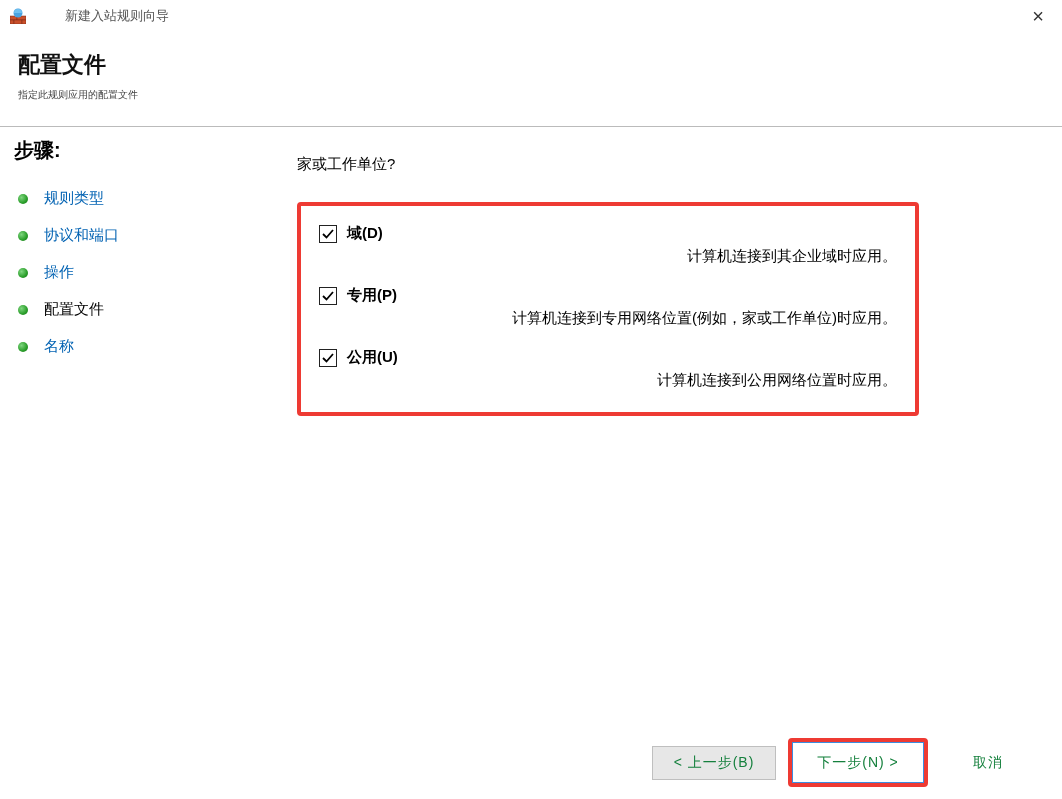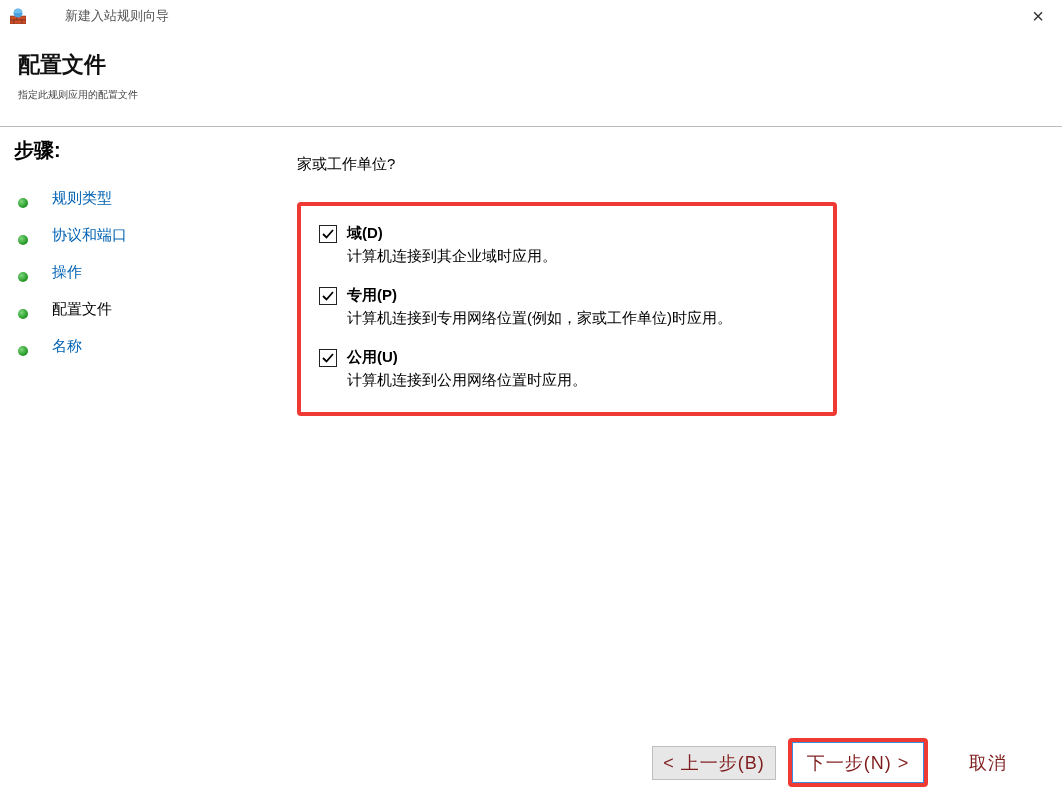--- a/index.html
+++ b/index.html
@@ -7,36 +7,36 @@
     .titlebar { height: 32px; display: flex; align-items: center; padding: 7px 10px; font-size: 13px; color:#555;gap:31px; }
     .titlebar .app-icon { width:16px; height:16px; margin-right:8px; display:flex; align-items:center; justify-content:center; }
     .titlebar .close { margin-left:auto; font-size:20px; color:#333; cursor:pointer; font-weight:300; font-family: sans-serif; padding: 0 8px; }
     .header-area { padding: 18px 18px 24px 18px; }
     .header-area h1 { font-size: 22px; font-weight: bold; color:#111; margin-bottom:8px; }
     .header-area .subtitle { font-size: 10px; color:#444; }
     .divider { height:1px; background:#bbb; margin: 0; }
     .main { display:flex; height: 610px; }
     .sidebar { width:255px; padding: 10px 0 0 14px; }
     .steps-label { font-size:20px; font-weight:bold; color:#000; margin-bottom:16px; }
-    .step-item { display:flex; align-items:flex-end; gap:24px; padding:9px 4px; font-size:15px; cursor:pointer; }
+    .step-item { display:flex; align-items:center; gap:16px; padding:9px 4px; font-size:15px; cursor:pointer; }
     .step-item .bullet { width:10px; height:10px; border-radius:50%; background: radial-gradient(circle at 35% 35%, #7fd67f 0%, #2a9e2a 60%, #177017 100%); flex-shrink:0; }
     .step-item.link span.label { color: #0363b3; }
     .step-item.current span.label { color:#000; }
     .content { flex:1; padding: 28px 42px; position: relative; }
     .question { font-size:15px; color:#000; margin-bottom: 28px; }
-    .highlight-box { border: 4px solid #ee3a33; border-radius:4px; padding: 18px 18px 22px 18px; width: 540px; }
+    .highlight-box { border: 4px solid #ee3a33; border-radius:4px; padding: 18px 18px 22px 18px; width: 622px; }
     .check-row { display:flex; align-items:flex-start; gap:10px; margin-bottom: 4px;}
     .check-group { margin-bottom: 20px; }
     .check-group:last-child { margin-bottom:0; }
     .checkbox { width:18px; height:18px; border:1px solid #222; display:flex; align-items:center; justify-content:center; background:#fff; cursor:pointer; flex-shrink:0; margin-top:1px;}
     .checkbox svg { width:14px; height:14px; }
     .check-label { font-size:15px; font-weight:bold; color:#000; }
-    .check-desc { font-size:15px; color:#000; margin-left:28px; margin-top:4px; }
+    .check-desc { font-size:15px; color:#000; margin-left:28px; margin-top:4px;text-align:right; }
     .footer { position:absolute; bottom:12px; right:26px; display:flex; gap:12px; align-items:center; }
-    .btn { min-width:124px; height:34px; border:1px solid #bfbfbf; background:#e7e7e7; font-size:18px; color:#7f1d1d; cursor:pointer; letter-spacing:1px; text-align:center; display:flex; align-items:center; justify-content:center; font-family: inherit;}
+    .btn { min-width:124px; height:34px; border:1px solid #bfbfbf; background:#e7e7e7; font-size:14px; color:#15803d; cursor:pointer; letter-spacing:1px; text-align:center; display:flex; align-items:center; justify-content:center; font-family: inherit;}
     .btn.primary-outline { border: 4px solid #ee3a33; border-radius:4px; background:#fff; box-shadow: inset 0 0 0 1px #3b8de0; height:49px; min-width:140px;}
     .btn.cancel { background:#fff; border:none; min-width:96px; }
   </style>
 </head>
 <body>
 
 <div class="titlebar">
   <span class="app-icon">
     <svg viewBox="0 0 16 16">
       <rect x="0" y="8" width="16" height="8" fill="#a83a1e"></rect>

